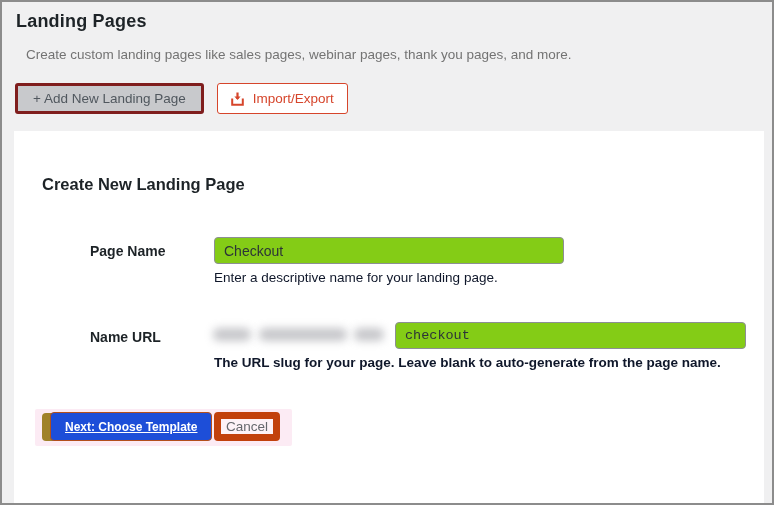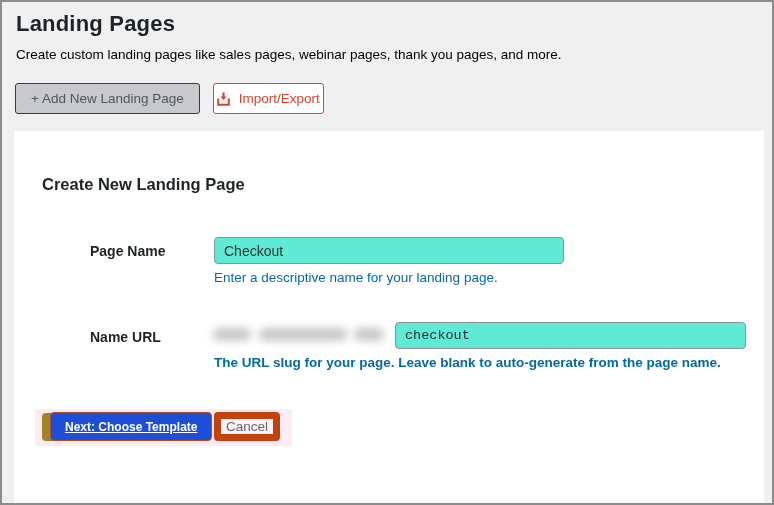--- a/index.html
+++ b/index.html
@@ -10,44 +10,44 @@
     position: relative;
     width: 774px; height: 505px;
     border: 2px solid #8c8c8c;
     background: #f0f0f1;
     overflow: hidden;
   }
 
   
   .page-title {
     position: absolute; left: 14px; top: 9px;
-    font-size: 22px; font-weight: 700; color: #1d2327;
+    font-size: 18px; font-weight: 700; color: #1d2327;
     letter-spacing: 0.2px; margin: 0;
   }
   .page-desc {
-    position: absolute; left: 14px; top: 45px;
-    font-size: 13.5px; color: #000000; margin: 0;
+    position: absolute; left: 24px; top: 45px;
+    font-size: 13.5px; color: #737373; margin: 0;
   }
   .toolbar {
     position: absolute; left: 13px; top: 81px;
     display: flex; gap: 13px; align-items: center;
   }
   .btn {
     display: inline-flex; align-items: center; justify-content: center;
     height: 31px; border-radius: 3px; font-size: 13.5px;
     cursor: pointer; white-space: nowrap;
     font-family: "Liberation Sans", sans-serif;
   }
   .btn-add {
-    background: #c8c9cc; border: 1px solid #7f1d1d;
+    background: #c8c9cc; border: 3px solid #7f1d1d;
     color: #50575e; padding: 0 15px;
   }
   .btn-import {
     background: #ffffff; border: 1px solid #d6452b;
-    color: #d6452b; padding: 0 3px; gap: 9px; font-weight: 500;
+    color: #d6452b; padding: 0 13px; gap: 9px; font-weight: 500;
   }
   .btn-import svg { display: block; }
 
   
   .card {
     position: absolute; left: 12px; top: 129px;
     width: 750px; height: 422px; background: #ffffff;
   }
   .card-heading {
     position: absolute; left: 28px; top: 44px;
@@ -57,30 +57,30 @@
     position: absolute; left: 28px;
     font-size: 14px; font-weight: 700; color: #1d2327; margin-left: 48px;
   }
   .label-name { top: 112px; }
   .label-url  { top: 198px; }
 
   .text-input {
     position: absolute; height: 27px; width: 350px;
     border: 1px solid #8c8f94; border-radius: 4px;
     padding: 0 9px; font-size: 14px; color: #2c3338;
-    background: #5eead4; outline: none;
+    background: #84cc16; outline: none;
     font-family: "Liberation Sans", sans-serif;
   }
   .input-name { left: 200px; top: 106px; }
   .input-url  { left: 381px; top: 191px; width: 351px;
     font-family: "Liberation Mono", "DejaVu Sans Mono", monospace; font-size: 13.5px; }
 
   .help-text {
     position: absolute; left: 200px;
-    font-size: 13.5px; color: #0369a1;
+    font-size: 13.5px; color: #0f172a;
   }
   .help-name { top: 139px; }
   .help-url  { top: 224px; font-weight: bold; }
 
   
   .redacted { position: absolute; top: 197px; height: 13px;
     background: #8f9097; opacity: 0.5; border-radius: 6px;
     filter: blur(4px);
   }
   .redact-1 { left: 199px; width: 38px; }

